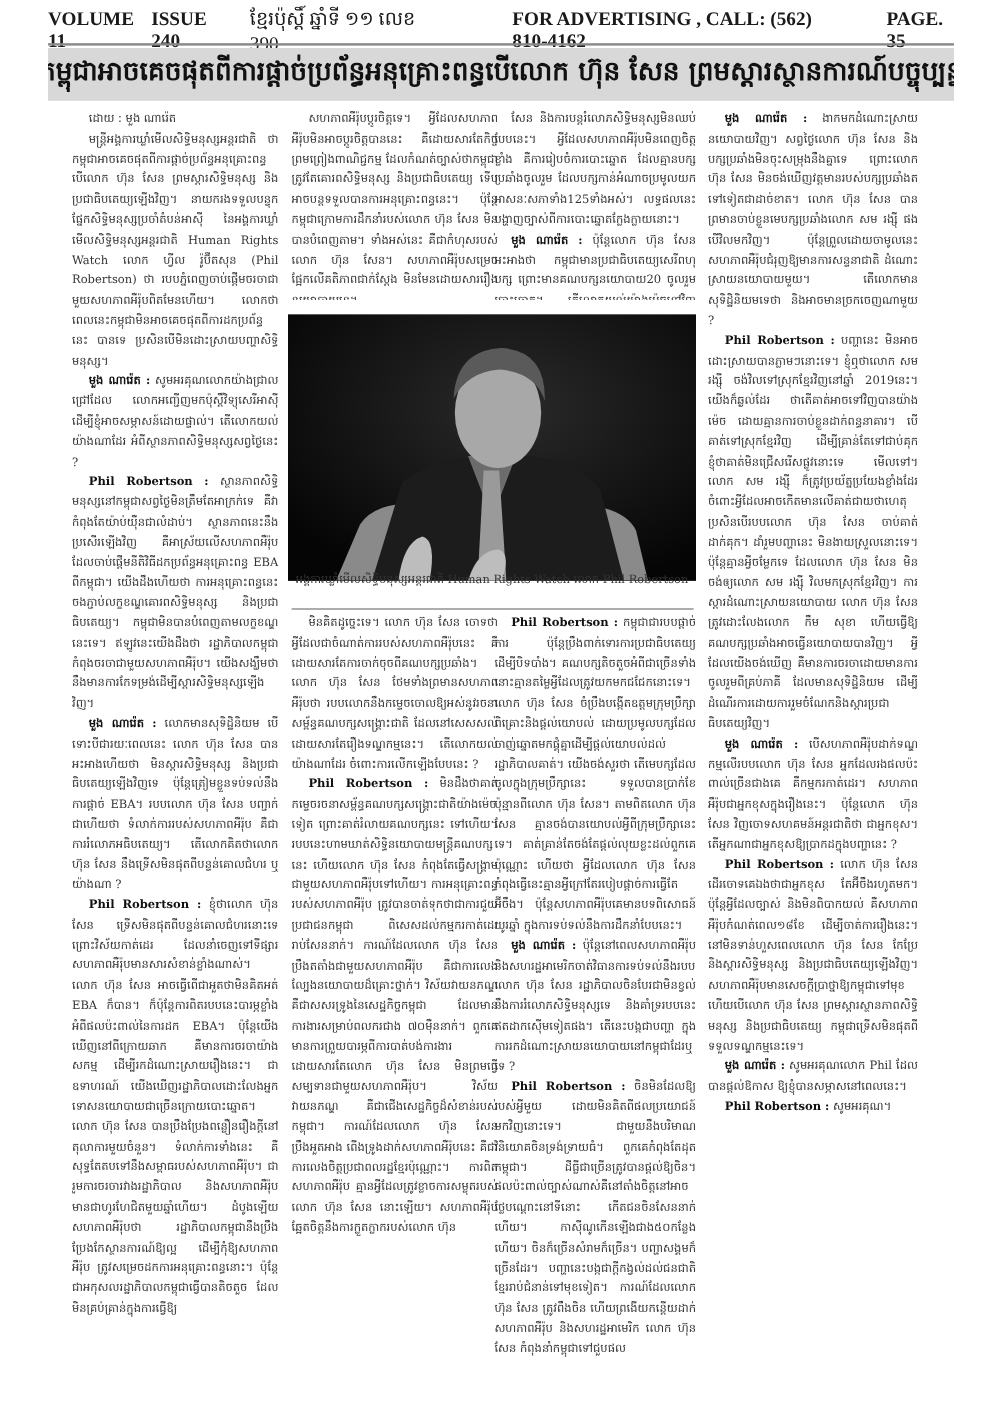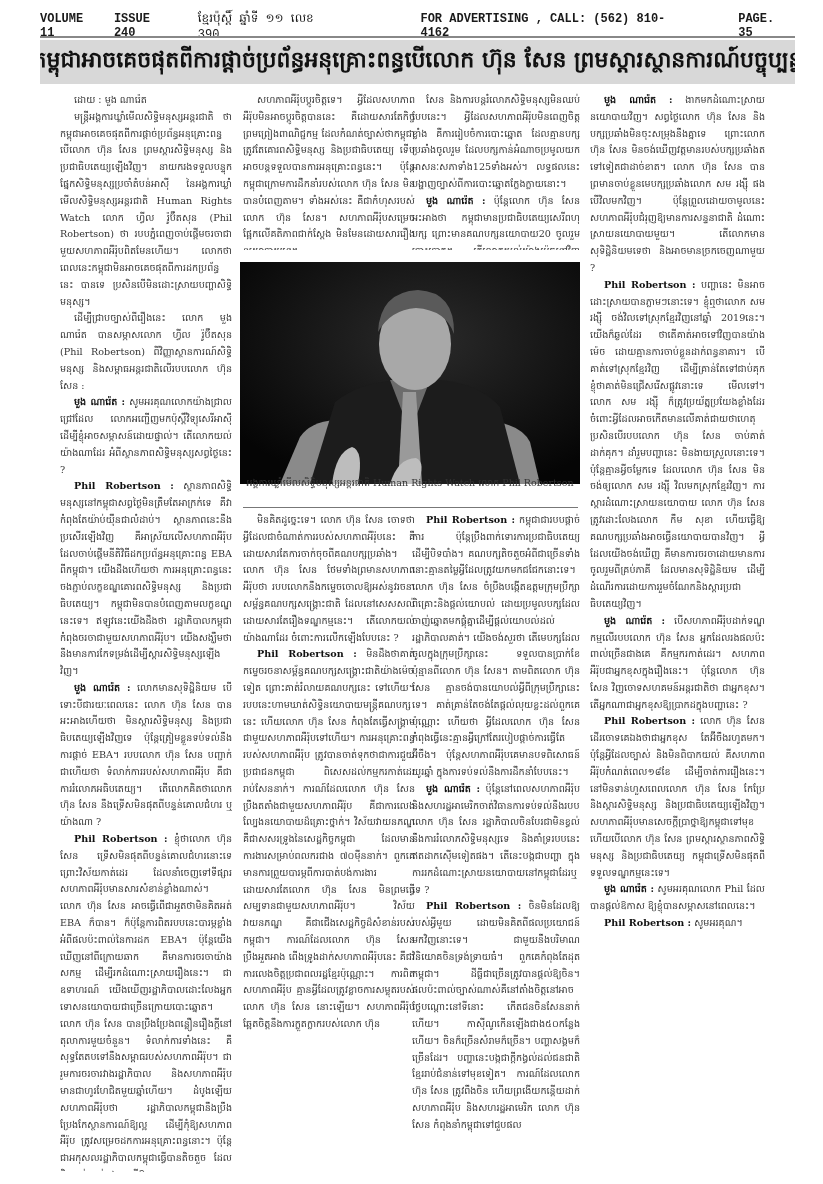--- a/index.html
+++ b/index.html
@@ -1,17 +1,17 @@
 <!DOCTYPE html>
 <html><head>
 <meta charset="utf-8">
 <style>
   html, body { margin:0; padding:0; background:#ffffff; }
   body { width:823px; height:1184px; position:relative; overflow:hidden; font-family:"DejaVu Serif", serif; color:#222; }
-  .masthead { position:absolute; left:40px; top:18px; width:755px; height:16px; display:flex; align-items:center; font-family:Liberation Mono, monospace; font-weight:bold; font-size:12px; color:#1a1a1a; }
+  .masthead { position:absolute; left:40px; top:18px; width:755px; height:16px; display:flex; align-items:center; font-family:Liberation Serif, serif; font-weight:bold; font-size:16px; color:#1a1a1a; }
   .masthead .vol { margin-right:10px; }
   .masthead .issue { margin-right:20px; }
   .masthead .kh { margin-right:60px; font-weight:normal; }
   .masthead .ad { margin-left:20px; }
   .masthead .page { margin-left:auto;padding-left:48px; }
   .rule { position:absolute; left:40px; top:36px; width:755px; height:2px; background:#888; }
   .headline { position:absolute; left:40px; top:40px; width:755px; height:44px; background:#d8d8d8; display:flex; align-items:center; justify-content:center; font-family:"DejaVu Sans", sans-serif; font-weight:bold; font-size:22px; color:#111; white-space:nowrap; overflow:hidden; }
   .col { position:absolute; top:92px; font-size:9.6px; line-height:16.8px; text-align:justify; color:#333; overflow:hidden; }
   .col p { margin:0; text-indent:14px; }
   .col .byline { text-indent:14px; font-weight:normal; font-family:"DejaVu Sans", sans-serif; }
@@ -38,21 +38,20 @@
   <span class="page">PAGE. 35</span>
 </div>
 <div class="rule"></div>
 
 <div class="headline">កម្ពុជាអាចគេចផុតពីការផ្តាច់ប្រព័ន្ធអនុគ្រោះពន្ធបើលោក ហ៊ុន សែន ព្រមស្តារស្ថានការណ៍បច្ចុប្បន្ន</div>
 
 <div class="col c1">
   <p class="byline">ដោយ : មួង ណារ៉េត</p>
   <div>
       <p><span>មន្ត្រីអង្គការឃ្លាំមើលសិទ្ធិមនុស្សអន្តរជាតិ ថា កម្ពុជាអាចគេចផុតពីការផ្តាច់ប្រព័ន្ធអនុគ្រោះពន្ធ បើលោក ហ៊ុន សែន ព្រមស្តារសិទ្ធិមនុស្ស និងប្រជាធិបតេយ្យឡើងវិញ។ នាយករងទទួលបន្ទុក ផ្នែកសិទ្ធិមនុស្សប្រចាំតំបន់អាស៊ី នៃអង្គការឃ្លាំមើលសិទ្ធិមនុស្សអន្តរជាតិ Human Rights Watch លោក ហ្វីល រ៉ូប៊ឺតសុន (Phil Robertson) ថា របបភ្នំពេញចាប់ផ្តើមចរចាជាមួយសហភាពអឺរ៉ុបពិតមែនហើយ។ លោកថា ពេលនេះកម្ពុជាមិនអាចគេចផុតពីការដកប្រព័ន្ធនេះ បានទេ ប្រសិនបើមិនដោះស្រាយបញ្ហាសិទ្ធិមនុស្ស។</span></p>
-      <p><span>ដើម្បីជ្រាបច្បាស់ពីរឿងនេះ លោក មួង ណារ៉េត បានសម្ភាសលោក ហ្វីល រ៉ូប៊ឺតសុន (Phil Robertson) ពីវិញ្ញាស្ថានការណ៍សិទ្ធិមនុស្ស និងសម្ពាធអន្តរជាតិលើរបបលោក ហ៊ុន សែន :</span></p>
       <p><span class="spk">មួង ណារ៉េត :</span> <span>សូមអរគុណលោកយ៉ាងជ្រាលជ្រៅដែល លោកអញ្ជើញមកប៉ុស្តិ៍វិទ្យុសេរីអាស៊ី ដើម្បីខ្ញុំអាចសម្ភាសន៍ដោយផ្ទាល់។ តើលោកយល់យ៉ាងណាដែរ អំពីស្ថានភាពសិទ្ធិមនុស្សសព្វថ្ងៃនេះ ?</span></p>
       <p><span class="spk">Phil Robertson :</span> <span>ស្ថានភាពសិទ្ធិមនុស្សនៅកម្ពុជាសព្វថ្ងៃមិនត្រឹមតែអាក្រក់ទេ គឺវាកំពុងតែយ៉ាប់យ៉ឺនជាលំដាប់។ ស្ថានភាពនេះនឹងប្រសើរឡើងវិញ គឺអាស្រ័យលើសហភាពអឺរ៉ុបដែលចាប់ផ្តើមនីតិវិធីដកប្រព័ន្ធអនុគ្រោះពន្ធ EBA ពីកម្ពុជា។ យើងដឹងហើយថា ការអនុគ្រោះពន្ធនេះ ចងភ្ជាប់លក្ខខណ្ឌគោរពសិទ្ធិមនុស្ស និងប្រជាធិបតេយ្យ។ កម្ពុជាមិនបានបំពេញតាមលក្ខខណ្ឌនេះទេ។ ឥឡូវនេះយើងដឹងថា រដ្ឋាភិបាលកម្ពុជាកំពុងចរចាជាមួយសហភាពអឺរ៉ុប។ យើងសង្ឃឹមថា នឹងមានការកែទម្រង់ដើម្បីស្តារសិទ្ធិមនុស្សឡើងវិញ។</span></p>
       <p><span class="spk">មួង ណារ៉េត :</span> <span>លោកមានសុទិដ្ឋិនិយម បើទោះបីជារយៈពេលនេះ លោក ហ៊ុន សែន បានអះអាងហើយថា មិនស្តារសិទ្ធិមនុស្ស និងប្រជាធិបតេយ្យឡើងវិញទេ ប៉ុន្តែត្រៀមខ្លួនទប់ទល់នឹងការផ្តាច់ EBA។ របបលោក ហ៊ុន សែន បញ្ជាក់ជាហើយថា ទំលាក់ការរបស់សហភាពអឺរ៉ុប គឺជាការរំលោភអធិបតេយ្យ។ តើលោកគិតថាលោក ហ៊ុន សែន នឹងទ្រើសមិនផុតពីបន្ទន់គោលជំហរ ឬយ៉ាងណា ?</span></p>
       <p><span class="spk">Phil Robertson :</span> <span>ខ្ញុំថាលោក ហ៊ុន សែន ទ្រើសមិនផុតពីបន្ទន់គោលជំហរនោះទេ ព្រោះវិស័យកាត់ដេរ ដែលនាំចេញទៅទីផ្សារសហភាពអឺរ៉ុបមានសារសំខាន់ខ្លាំងណាស់។ លោក ហ៊ុន សែន អាចធ្វើពើជាអួតថាមិនគិតអត់ EBA ក៏បាន។ ក៏ប៉ុន្តែការពិតរបបនេះបារម្ភខ្លាំងអំពីផលប៉ះពាល់នៃការដក EBA។ ប៉ុន្តែយើងឃើញនៅពីក្រោយឆាក គឺមានការចរចាយ៉ាងសកម្ម ដើម្បីរកដំណោះស្រាយរឿងនេះ។ ជាឧទាហរណ៍ យើងឃើញរដ្ឋាភិបាលដោះលែងអ្នកទោសនយោបាយជាច្រើនក្រោយបោះឆ្នោត។ លោក ហ៊ុន សែន បានប្រឹងប្រែងពន្លឿនរឿងក្តីនៅតុលាការមួយចំនួន។ ទំលាក់ការទាំងនេះ គឺសុទ្ធតែតបទៅនឹងសម្ពាធរបស់សហភាពអឺរ៉ុប។ ជារួមការចរចារវាងរដ្ឋាភិបាល និងសហភាពអឺរ៉ុប មានជាហូរហែជិតមួយឆ្នាំហើយ។ ដំបូងឡើយសហភាពអឺរ៉ុបថា រដ្ឋាភិបាលកម្ពុជានឹងប្រឹងប្រែងកែស្ថានការណ៍ឱ្យល្អ ដើម្បីកុំឱ្យសហភាពអឺរ៉ុប ត្រូវសម្រេចដកការអនុគ្រោះពន្ធនោះ។ ប៉ុន្តែជាអកុសលរដ្ឋាភិបាលកម្ពុជាធ្វើបានតិចតួច ដែលមិនគ្រប់គ្រាន់ក្នុងការធ្វើឱ្យ</span></p>
     </div>
 </div>
 
 <div class="col c2">
   <div class="top">
     <p>សហភាពអឺរ៉ុបប្តូរចិត្តទេ។ អ្វីដែលសហភាពអឺរ៉ុបមិនអាចប្តូរចិត្តបាននេះ គឺដោយសារតែកិច្ចព្រមព្រៀងពាណិជ្ជកម្ម ដែលកំណត់ច្បាស់ថាកម្ពុជាត្រូវតែគោរពសិទ្ធិមនុស្ស និងប្រជាធិបតេយ្យ ទើបអាចបន្តទទួលបានការអនុគ្រោះពន្ធនេះ។ ប៉ុន្តែកម្ពុជាក្រោមការដឹកនាំរបស់លោក ហ៊ុន សែន មិនបានបំពេញតាម។ ទាំងអស់នេះ គឺជាកំហុសរបស់លោក ហ៊ុន សែន។ សហភាពអឺរ៉ុបសម្រេចផ្អែកលើគតិភាពជាក់ស្តែង មិនមែនដោយសាររឿងនយោបាយទេ។</p>

